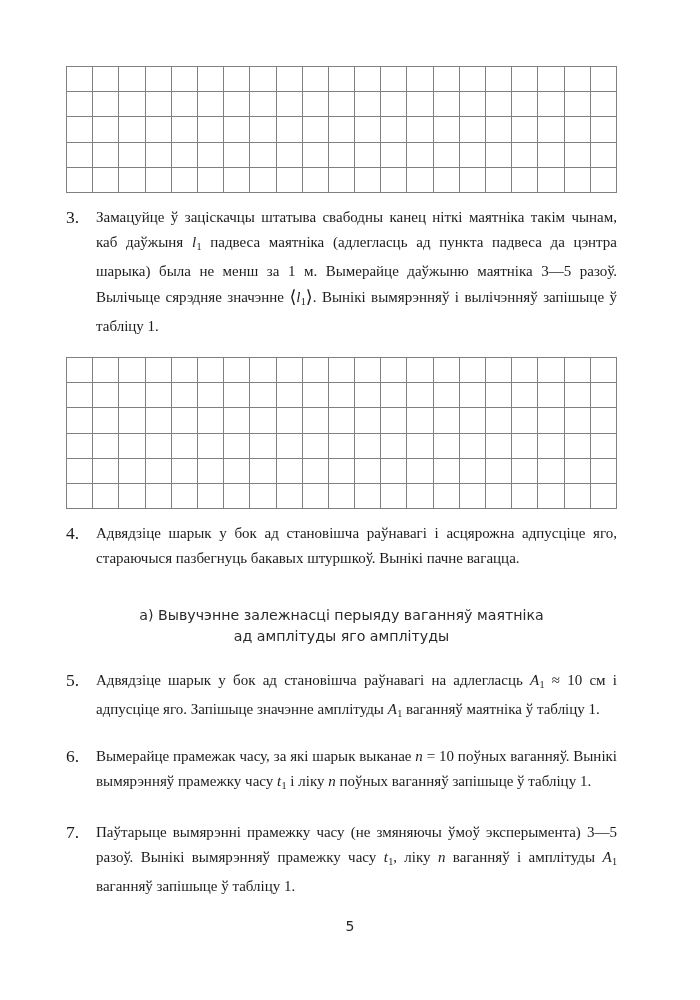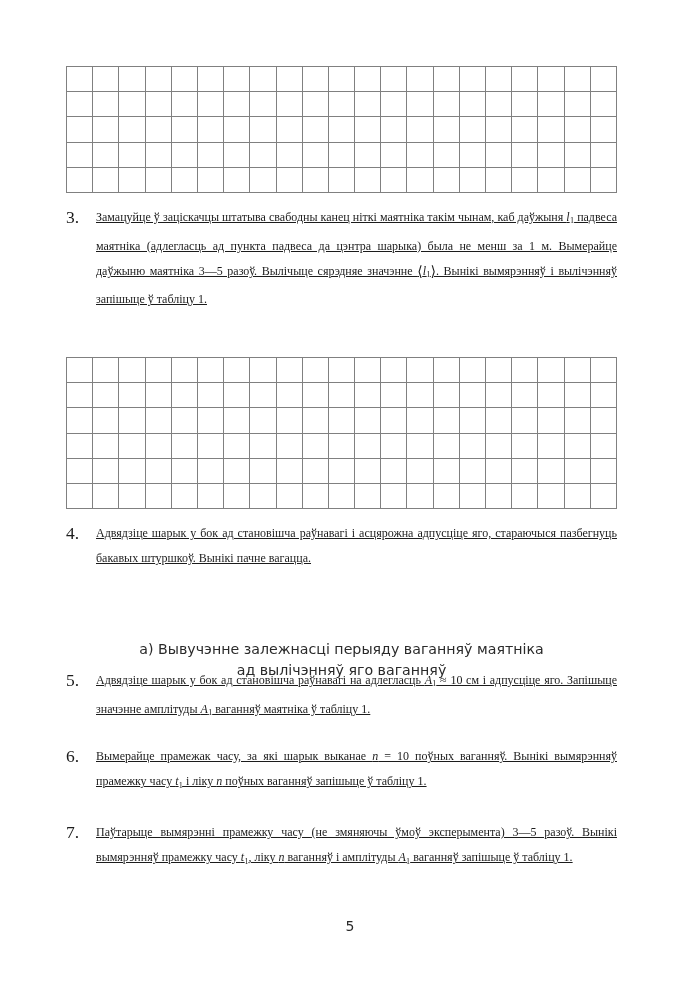--- a/index.html
+++ b/index.html
@@ -57,26 +57,25 @@
   }
   .item-num {
     width: 30px;
     flex: 0 0 30px;
     font-size: 17.5px;
     line-height: 25.2px;
     text-align: left;
   }
   .item-body {
     flex: 1 1 auto;
-    font-size: 12px;
+    font-size: 15px;
     line-height: 25.2px;
     text-align: justify;
     text-justify: inter-word;
     hyphens: manual;
-    text-decoration: underline;
   }
   .item-body p {
     margin: 0;
   }
 
   
   .mvar {
     font-style: italic;
     font-family: "Liberation Serif", "DejaVu Serif", serif;
   }
@@ -112,21 +111,21 @@
     width: 700px;
     text-align: center;
     font-family: "DejaVu Sans", "Liberation Sans", sans-serif;
     font-size: 14px;
     color: #2a2a2a;
   }
 
   
   .pos-item3 { top: 205px; }
   .pos-item4 { top: 521px; }
-  .pos-head-a { top: 639px; }
+  .pos-head-a { top: 605px; }
   .pos-item5 { top: 668px; }
   .pos-item6 { top: 744px; }
   .pos-item7 { top: 820px; }
   .pos-pagenum { top: 918px; }
 </style>
 </head>
 <body>
 
 <div class="page">
 
@@ -402,21 +401,21 @@
 
   <div class="item pos-item4">
     <div class="item-num">4.</div>
     <div class="item-body">
       <p>Адвядзіце шарык у бок ад становішча раўнавагі і асцярожна адпусціце яго, стараючыся пазбегнуць бакавых штуршкоў. Вынікі пачне вагацца.</p>
     </div>
   </div>
 
   <div class="subheading pos-head-a">
     <div>а) Вывучэнне залежнасці перыяду ваганняў маятніка</div>
-    <div>ад вылічэнняў яго ваганняў</div>
+    <div>ад амплітуды яго амплітуды</div>
   </div>
 
   <div class="item pos-item5">
     <div class="item-num">5.</div>
     <div class="item-body">
       <p>Адвядзіце шарык у бок ад становішча раўнавагі на адлегласць <span class="mvar">A</span><span class="sub">1</span> ≈ 10 см і адпусціце яго. Запішыце значэнне амплітуды <span class="mvar">A</span><span class="sub">1</span> ваганняў маятніка ў табліцу&nbsp;1.</p>
     </div>
   </div>
 
   <div class="item pos-item6">

